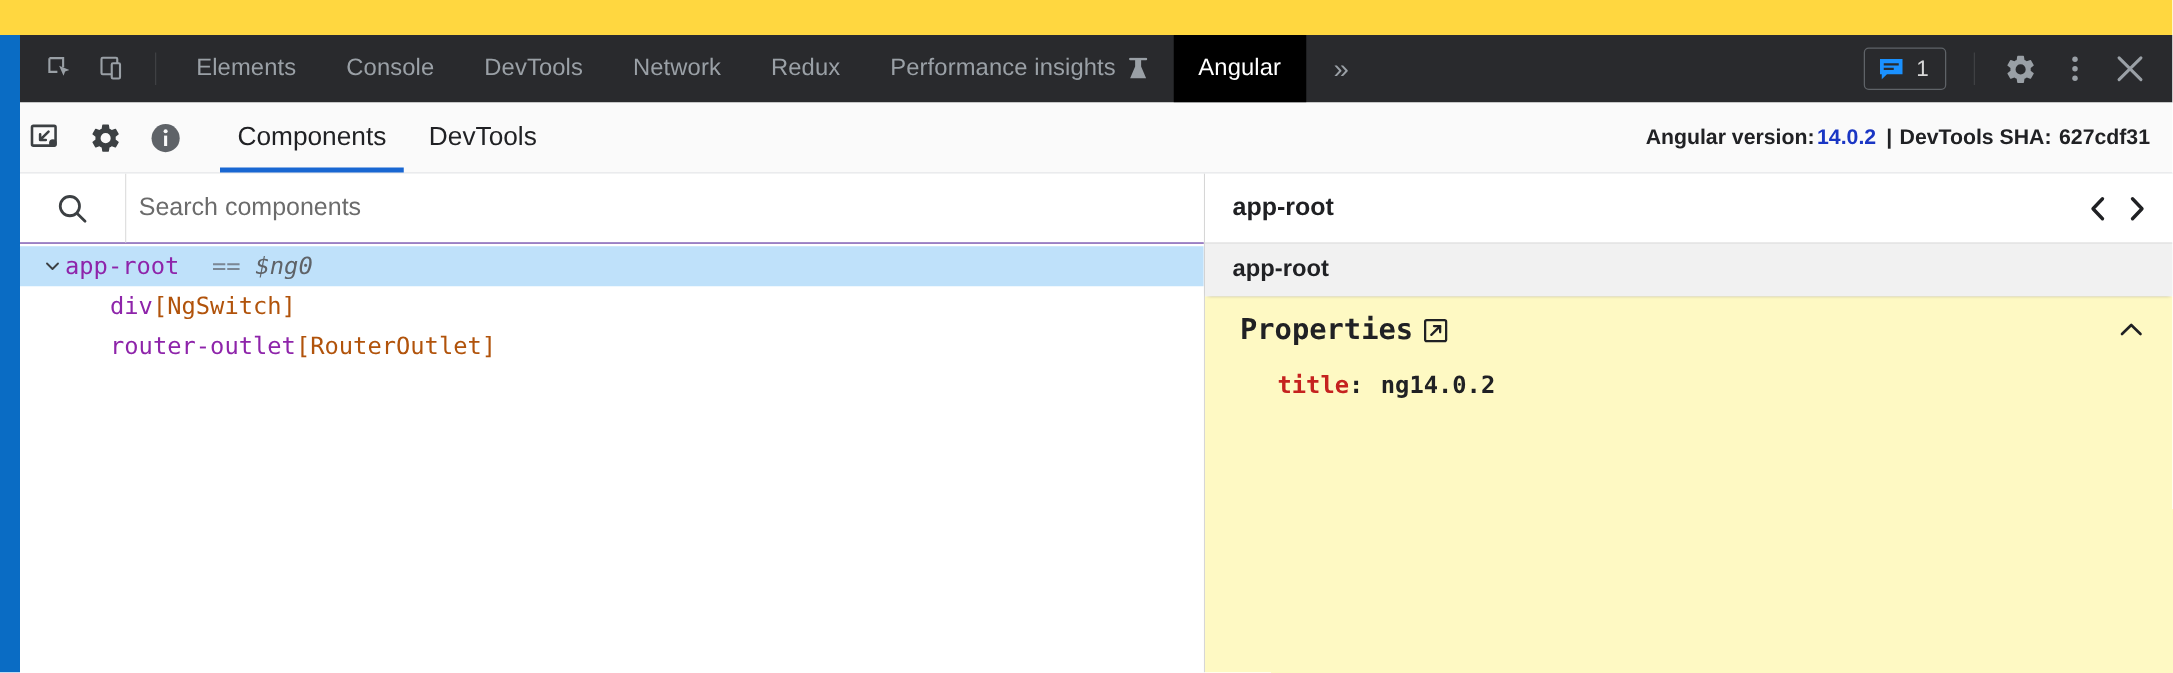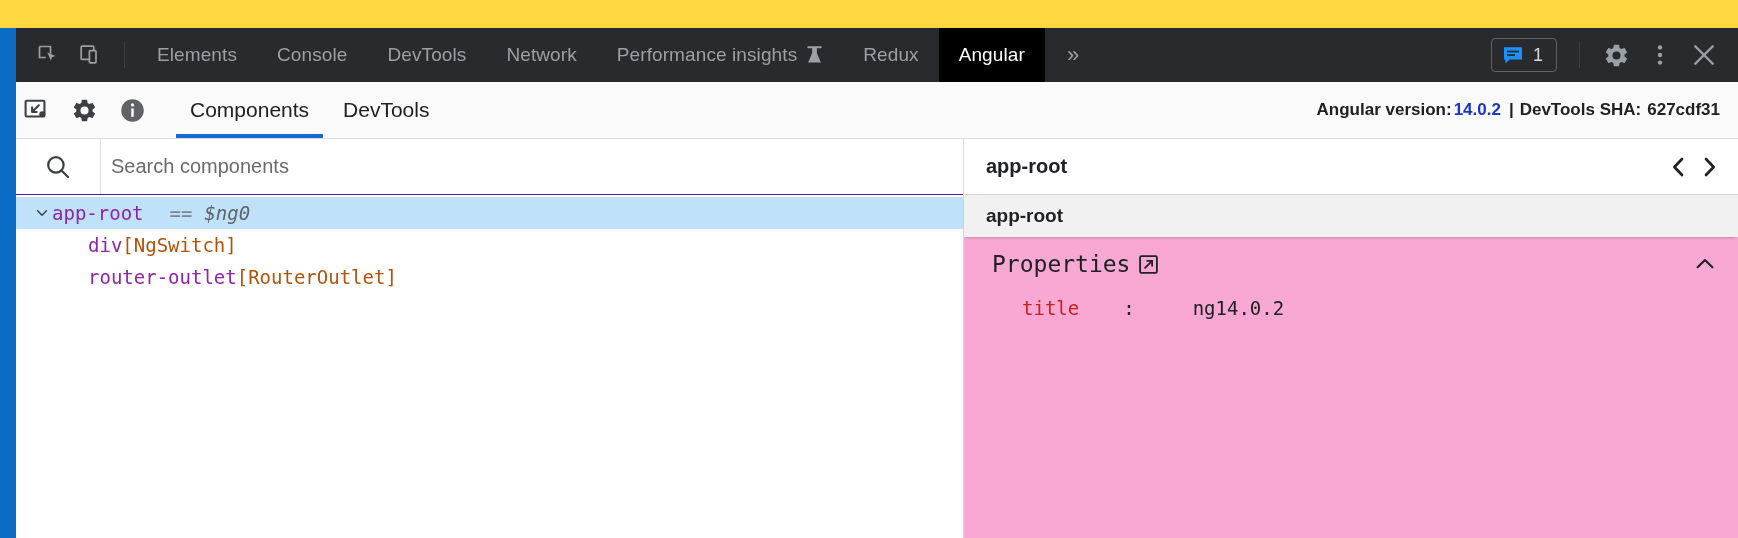--- a/index.html
+++ b/index.html
@@ -314,22 +314,23 @@
     box-shadow: 0 2px 3px -2px rgba(0,0,0,.35);
     z-index: 2;
   }
   .subheader-title {
     font-size: 19px;
     font-weight: bold;
     color: #202124;
   }
   .props-panel {
     flex: 1 1 auto;
-    background: #f9a8d4;
+    background: #fef9c3;
     overflow: hidden;
+    font-weight: bold;
   }
   .props-header {
     display: flex;
     align-items: center;
     height: 54px;
     padding: 0 18px 0 28px;
   }
   .props-title {
     font-family: "DejaVu Sans Mono", monospace;
     font-size: 23px;
@@ -347,21 +348,20 @@
     justify-content: center;
   }
   .prop-row {
     display: flex;
     align-items: center;
     height: 34px;
     padding-left: 58px;
     font-family: "DejaVu Sans Mono", monospace;
     font-size: 19px;
     white-space: nowrap;
-    gap: 44px;
   }
   .prop-key { color: #c5221f; }
   .prop-colon { color: #202124; }
   .prop-value { color: #202124; padding-left: 14px; }
 
   svg { display: block; }
 </style>
 </head>
 <body>
 
@@ -397,32 +397,32 @@
             <span>Elements</span>
           </div>
           <div class="tab">
             <span>Console</span>
           </div>
           <div class="tab">
             <span>DevTools</span>
           </div>
           <div class="tab">
             <span>Network</span>
+          </div>
+          <div class="tab">
+            <span>Redux</span>
           </div>
           <div class="tab">
             <span>Performance insights</span>
             <span>
               <svg width="17" height="19" viewBox="0 0 17 19">
                 <path d="M2.2 1.2h12.6" stroke="#9aa0a6" stroke-width="1.9" fill="none" stroke-linecap="round"></path>
                 <path d="M6.1 1.8v5.4L2.1 16.6h12.8L10.9 7.2V1.8z" fill="#9aa0a6"></path>
               </svg>
             </span>
-          </div>
-          <div class="tab">
-            <span>Redux</span>
           </div>
           <div class="tab selected">
             <span>Angular</span>
           </div>
         </div>
 
         <div class="more-tabs">
           <span>»</span>
         </div>
 

